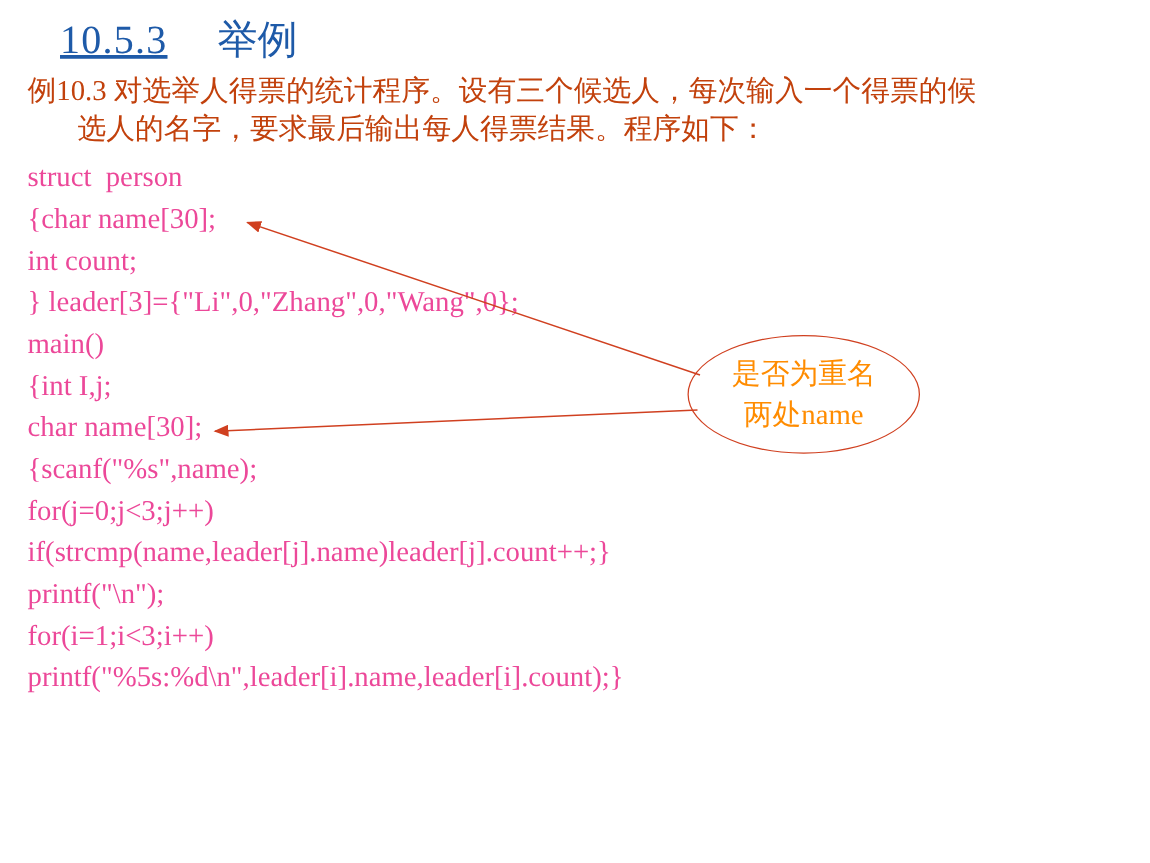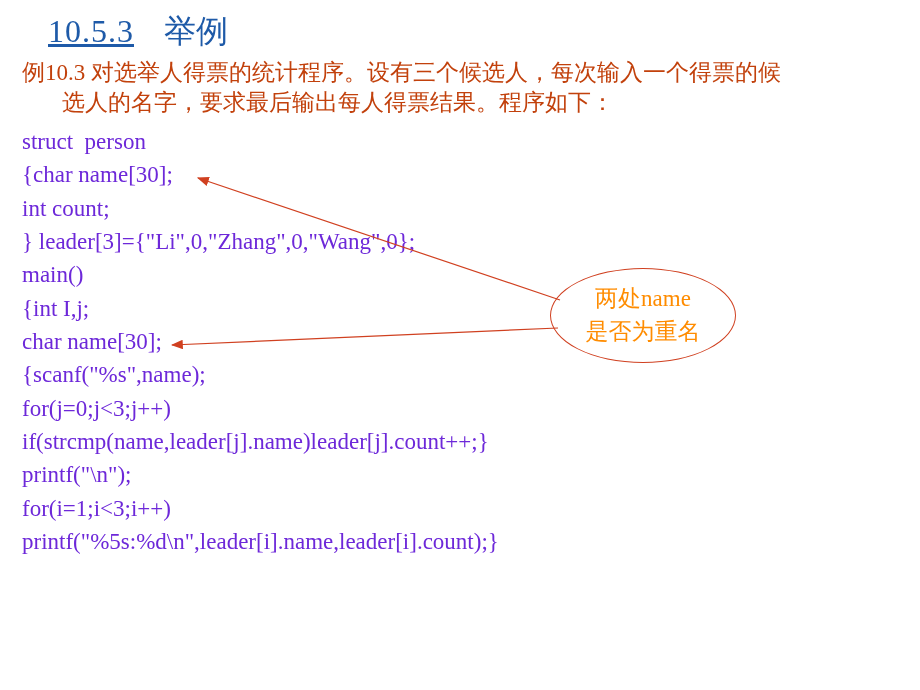--- a/index.html
+++ b/index.html
@@ -22,42 +22,42 @@
       font-size: 32px;
       color: #1e5aa8;
       font-family: "Times New Roman", "SimSun", serif;
     }
     .heading .num {
       font-family: "Times New Roman", serif;
       letter-spacing: 1px;
       text-decoration: underline;
     }
     .heading .cn {
-      margin-left: 22px;
+      margin-left: 32px;
     }
     .description {
       position: absolute;
       top: 58px;
       left: 22px;
       right: 30px;
       font-size: 23px;
       color: #c2410c;
       font-family: "Times New Roman", "SimSun", serif;
       line-height: 1.3;
     }
     .description .indent {
       display: block;
       padding-left: 40px;
     }
     .code-block {
       position: absolute;
       top: 125px;
       left: 22px;
       font-size: 23px;
-      color: #6d28d9;
+      color: #ec4899;
       font-family: "Times New Roman", serif;
       line-height: 1.45;
     }
     .code-line {
       white-space: pre;
     }
     .annotation-ellipse {
       position: absolute;
       top: 268px;
       left: 550px;
@@ -109,22 +109,22 @@
   <div class="code-line">char name[30];</div>
   <div class="code-line">{scanf("%s",name);</div>
   <div class="code-line">for(j=0;j&lt;3;j++)</div>
   <div class="code-line">if(strcmp(name,leader[j].name)leader[j].count++;}</div>
   <div class="code-line">printf("\n");</div>
   <div class="code-line">for(i=1;i&lt;3;i++)</div>
   <div class="code-line">printf("%5s:%d\n",leader[i].name,leader[i].count);}</div>
 </div>
 
 <div class="annotation-ellipse">
+  <div class="annotation-text">是否为重名</div>
   <div class="annotation-text">两处name</div>
-  <div class="annotation-text">是否为重名</div>
 </div>
 
 <svg class="arrows">
   <defs>
     <marker id="arrowhead" markerWidth="10" markerHeight="8" refX="9" refY="4" orient="auto">
       <polygon points="0 0, 10 4, 0 8" fill="#d04020"></polygon>
     </marker>
   </defs>
   <line x1="560" y1="300" x2="198" y2="178" stroke="#d04020" stroke-width="1.2" marker-end="url(#arrowhead)"></line>
   <line x1="558" y1="328" x2="172" y2="345" stroke="#d04020" stroke-width="1.2" marker-end="url(#arrowhead)"></line>

